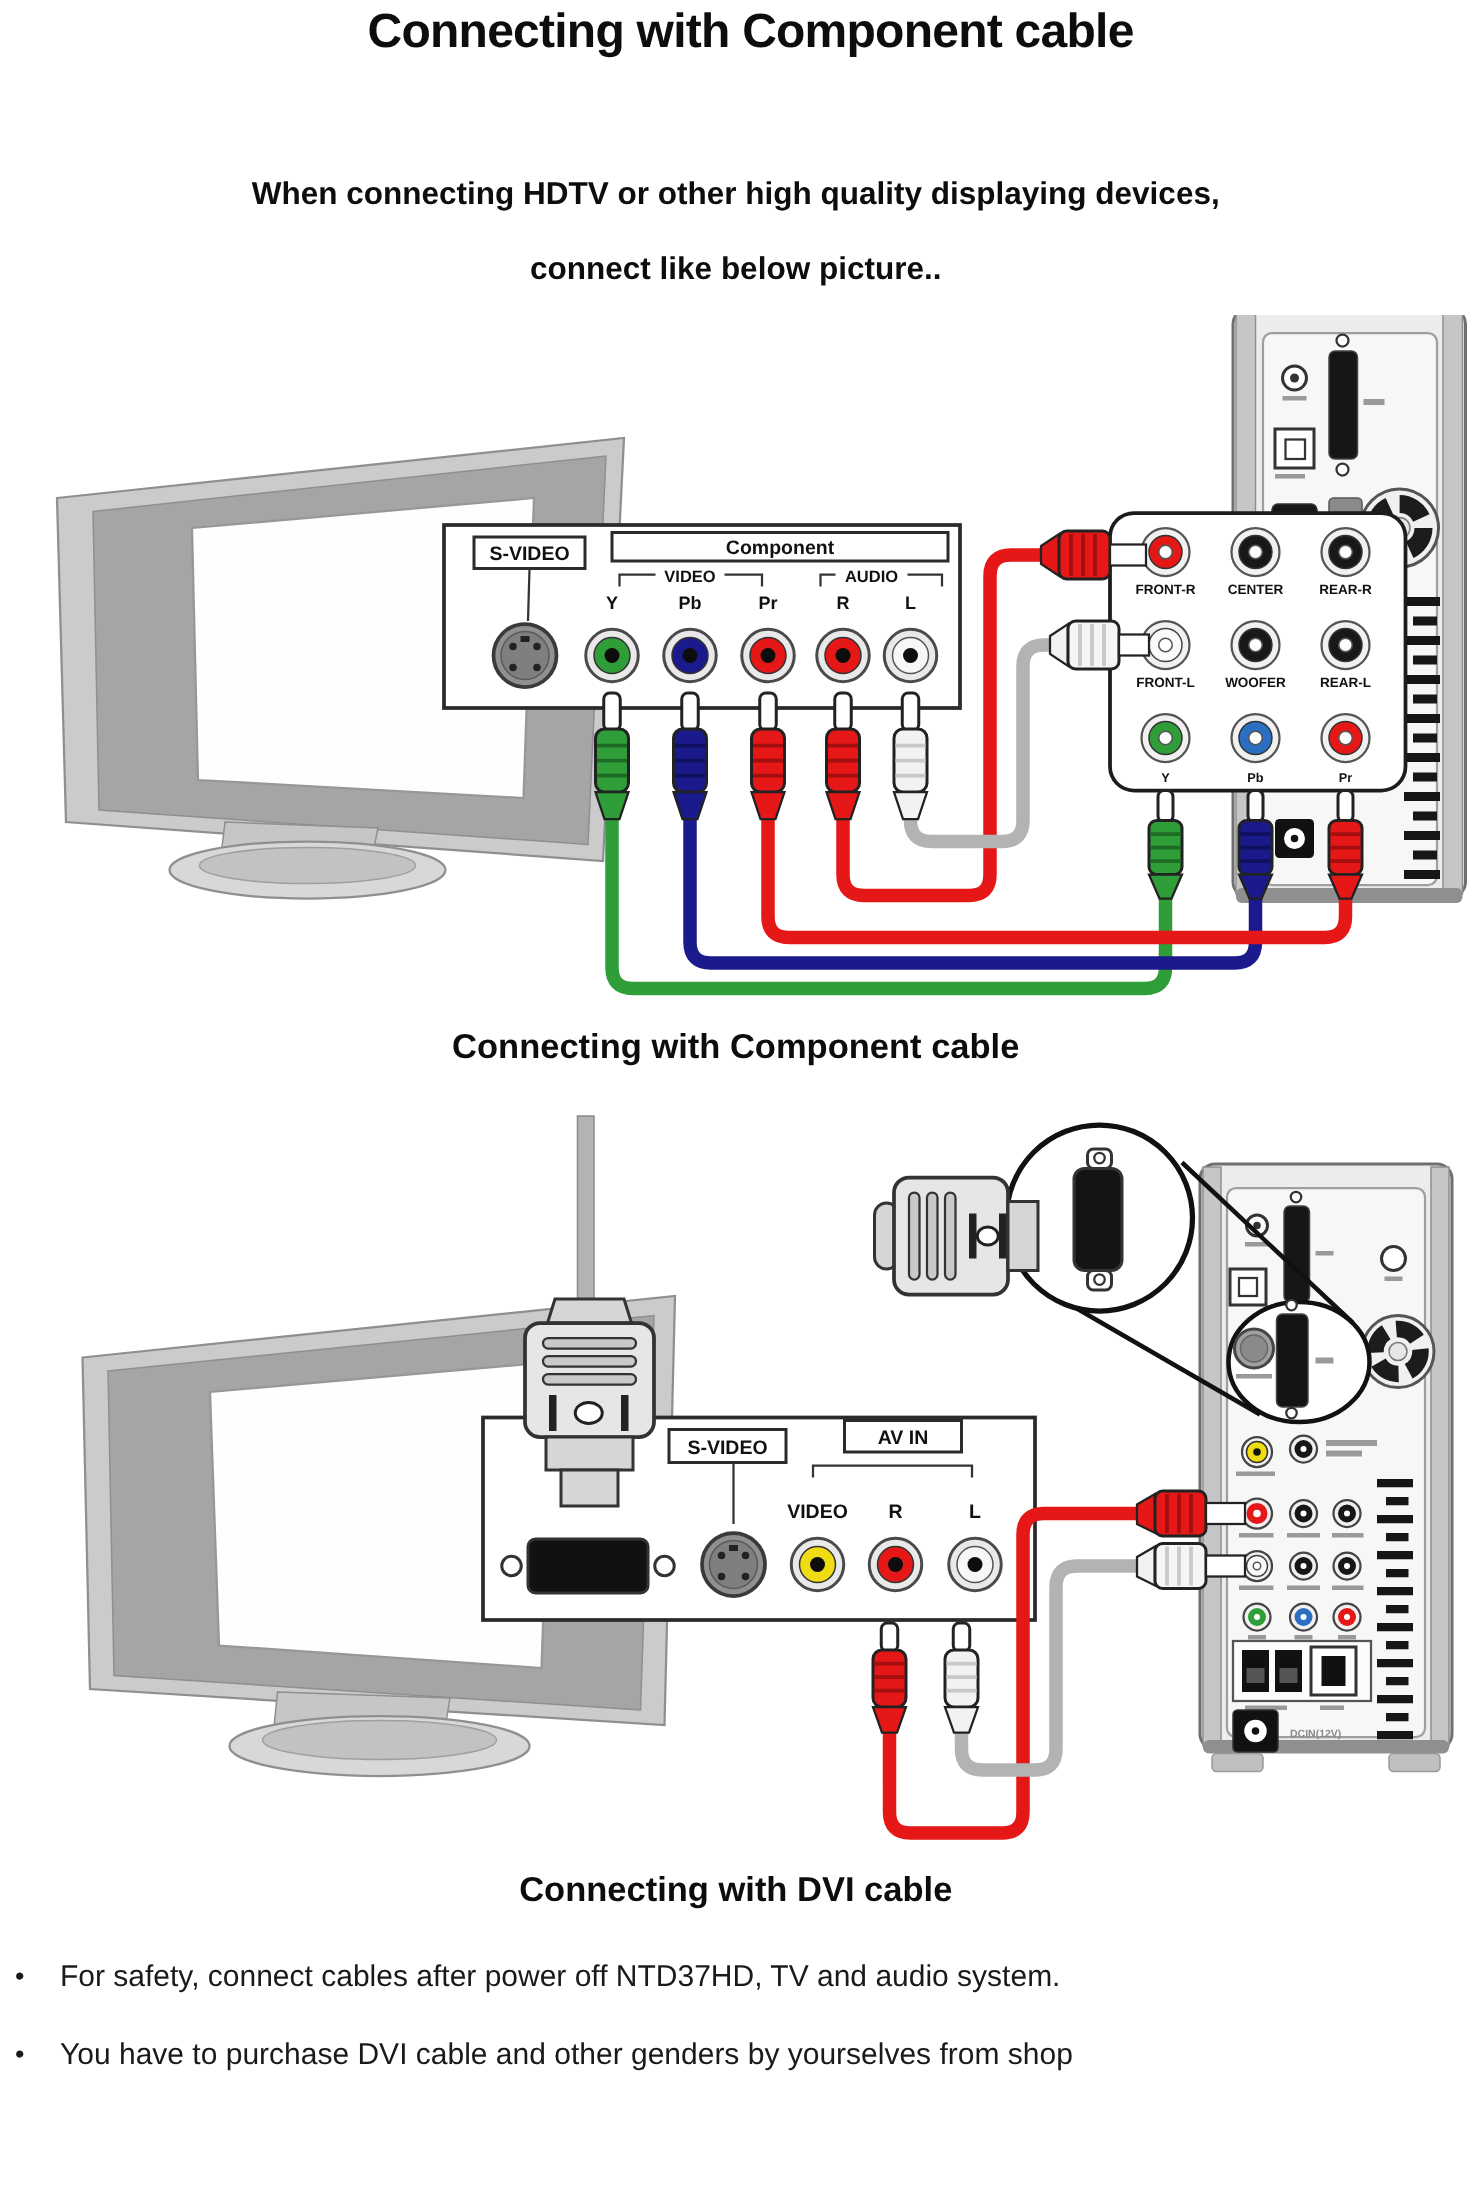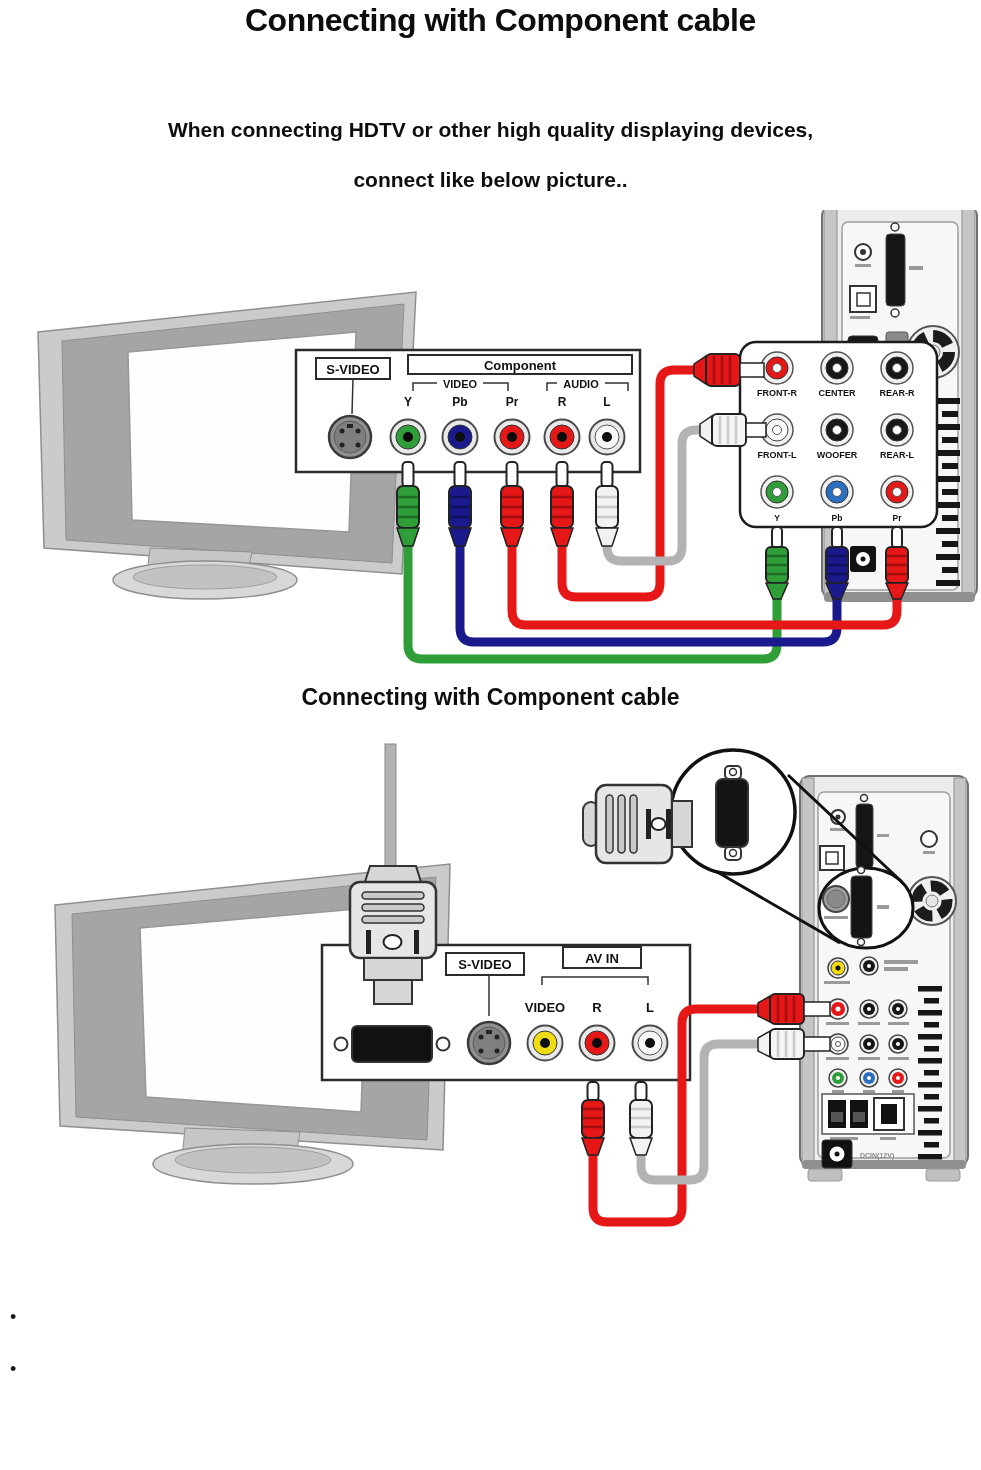--- a/index.html
+++ b/index.html
@@ -528,22 +528,25 @@
       <rect x="804" y="1002" width="26" height="14" fill="#fff" stroke="#222" stroke-width="1.5"></rect>
     </g>
     <g>
       <polygon points="758,1038 770,1031 770,1057 758,1051" fill="#f2f2f2" stroke="#222" stroke-width="1.5"></polygon>
       <rect x="770" y="1029" width="34" height="30" rx="5" fill="#f5f5f5" stroke="#222" stroke-width="2"></rect>
       <path d="M778,1031 v26 M786,1031 v26 M794,1031 v26" stroke="#c9c9c9" stroke-width="2.5" fill="none"></path>
       <rect x="804" y="1037" width="26" height="14" fill="#fff" stroke="#222" stroke-width="1.5"></rect>
     </g>
   </svg>
 
+  <div class="caption cap2">Connecting with DVI cable</div>
 
   <div class="note note1">
       <span class="b">•</span>
+      <span>For safety, connect cables after power off NTD37HD, TV and audio system.</span>
     </div>
   <div class="note note2">
       <span class="b">•</span>
+      <span>You have to purchase DVI cable and other genders by yourselves from shop</span>
     </div>
 
   <div class="pagenum">- 20 -</div>
 </div>
 
 </body></html>

